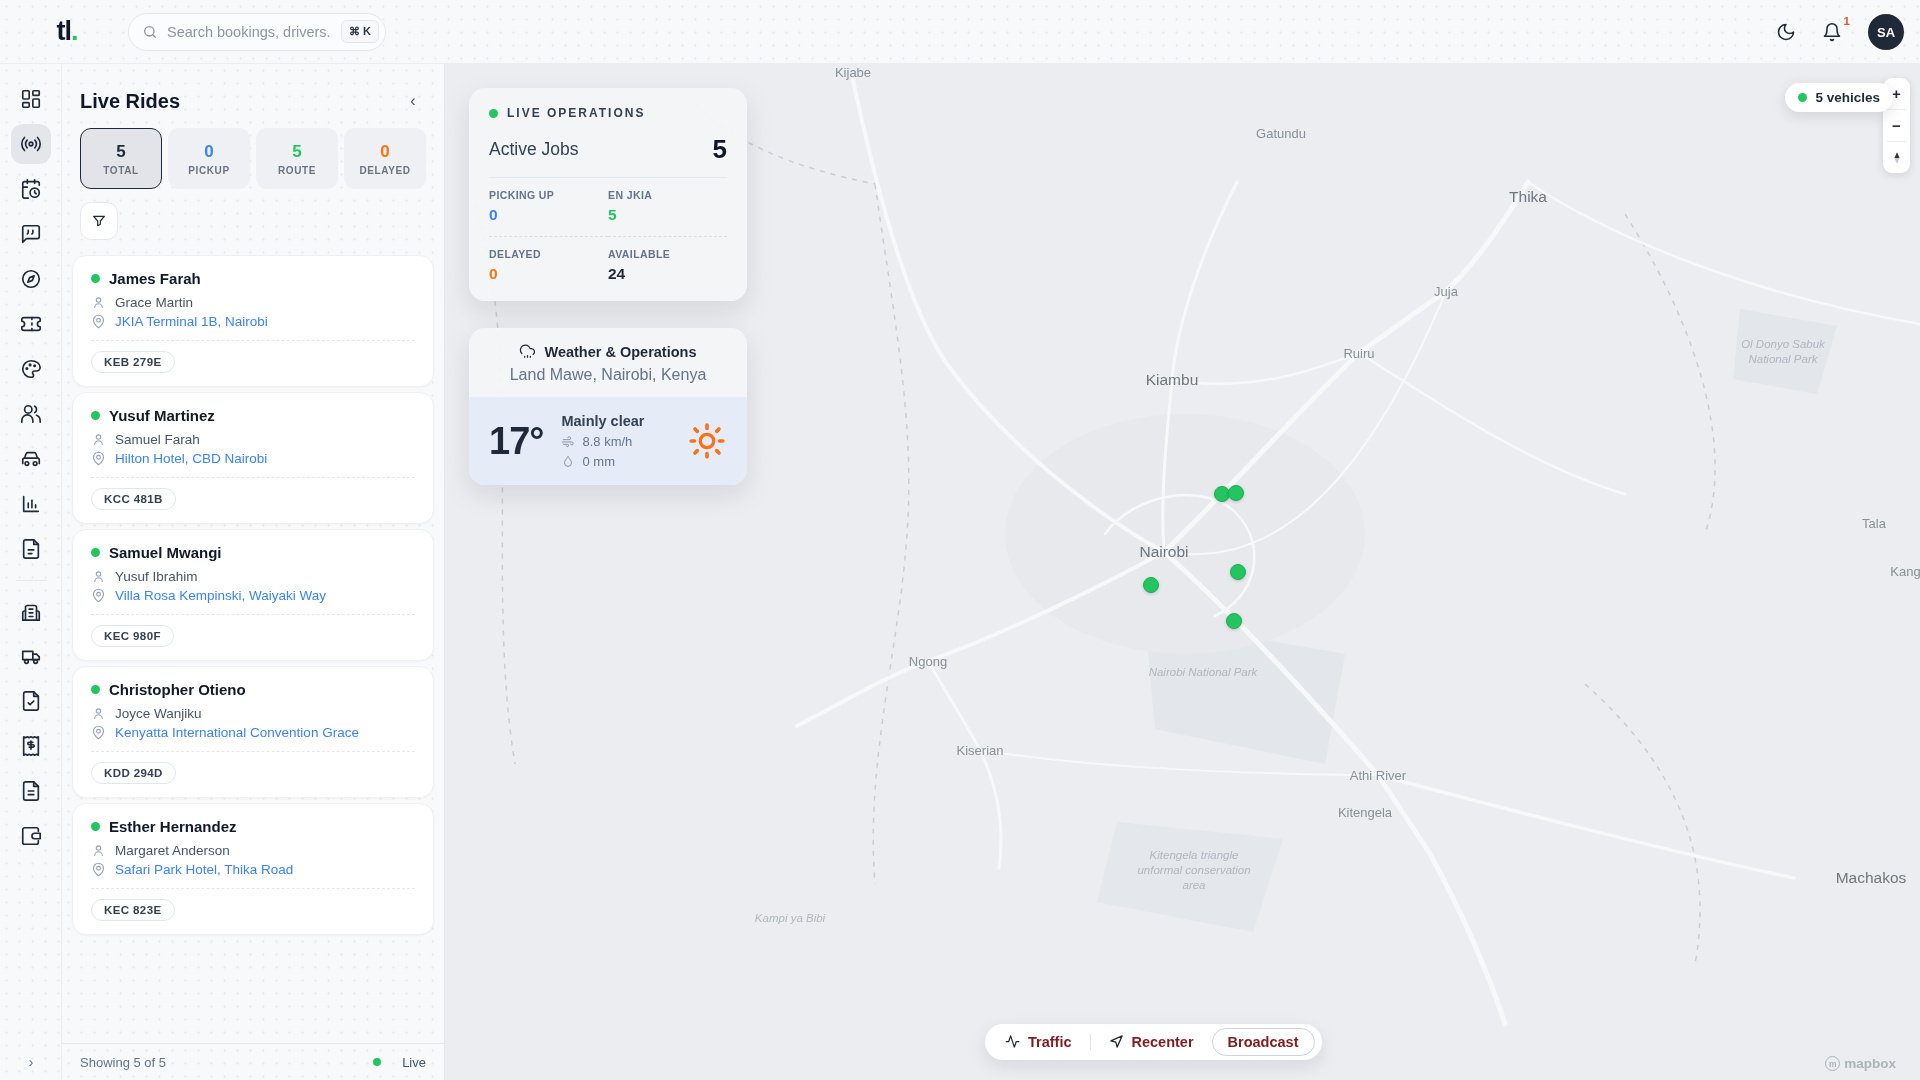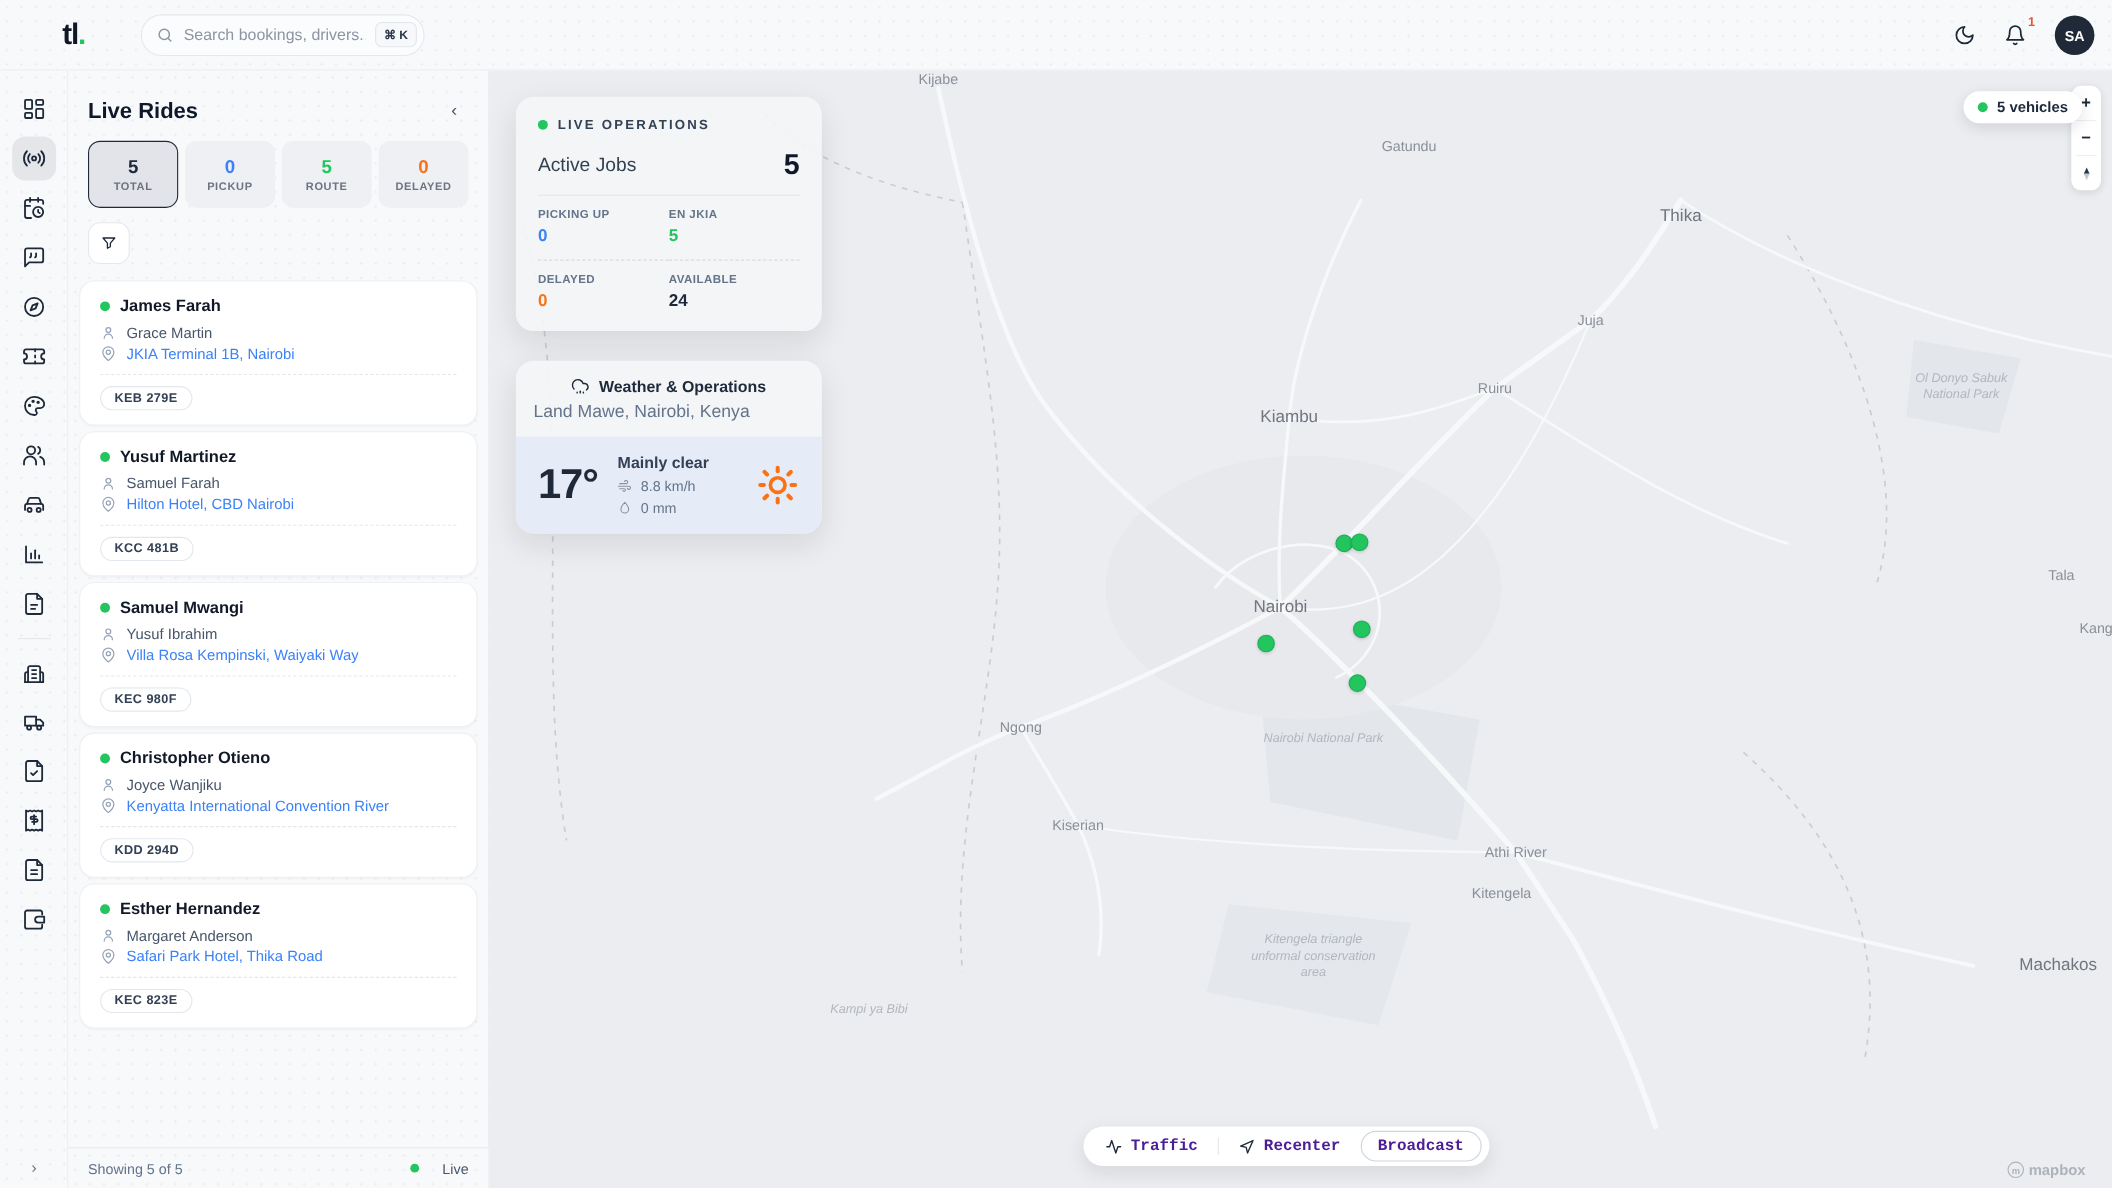--- a/index.html
+++ b/index.html
@@ -119,21 +119,21 @@
     margin-top:14px; padding-bottom:12px; border-bottom:1px solid #e3e6ea; }
   .ops-jobs-lbl { font-size:17.5px; color:#334155; }
   .ops-jobs-val { font-size:26px; font-weight:700; color:#0f172a; }
   .ops-grid { display:grid; grid-template-columns:1fr 1fr; }
   .ops-cell { padding:11px 0 12px; }
   .ops-cell.dashed { border-bottom:1px dashed #d9dde2; }
   .ops-lbl { font-size:10.5px; font-weight:700; color:#64748b; letter-spacing:.4px; }
   .ops-val { font-size:15.5px; font-weight:800; margin-top:5px; }
 
   .weather-card { left:24px; top:264px; width:278px; overflow:hidden; padding:0; }
-  .wx-top { padding:15px 16px 13px; text-align:left; }
+  .wx-top { padding:15px 16px 13px; text-align:center; }
   .wx-title { display:flex; align-items:center; justify-content:center; gap:8px;
     font-size:14.5px; font-weight:700; color:#1e293b; }
   .wx-title svg { width:17px; height:17px; stroke:#1e293b; fill:none;
     stroke-width:1.8; stroke-linecap:round; stroke-linejoin:round; }
   .wx-loc { margin-top:6px; font-size:16px; color:#64748b; }
   .wx-main { background:rgba(228,235,248,.95); padding:16px 20px; display:flex;
     align-items:center; gap:18px; }
   .wx-temp { font-size:38px; font-weight:700; color:#1f2937; letter-spacing:-1px; }
   .wx-mid { flex:1; }
   .wx-cond { font-size:14.5px; font-weight:700; color:#334155; }
@@ -151,22 +151,22 @@
     border-radius:9px; box-shadow:0 2px 8px rgba(15,23,42,.12); z-index:4;
     display:flex; flex-direction:column; align-items:center; }
   .map-ctrl button { width:27px; height:31px; background:none; border:0; cursor:pointer;
     font-size:15px; font-weight:700; color:#1e293b; display:grid; place-items:center; }
   .map-ctrl .sep { width:19px; border-top:1px solid #eceef1; }
 
   
   .action-bar { position:absolute; left:540px; bottom:20px; height:36px; background:#fff;
     border-radius:18px; box-shadow:0 6px 18px rgba(15,23,42,.10); display:flex;
     align-items:center; padding:0 7px; gap:5px; }
-  .act-btn { display:flex; align-items:center; gap:8px; background:none; border:0;
-    font-family:Liberation Mono, monospace; font-size:14.5px; font-weight:600; color:#4c1d95;
+  .act-btn { display:flex; gap:8px; background:none; border:0;
+    font-family:Liberation Sans, sans-serif; font-size:14.5px; font-weight:600; color:#7f1d1d;
     padding:6px 13px; cursor:pointer; }
   .act-btn svg { width:15px; height:15px; stroke:#1f2937; fill:none; stroke-width:2;
     stroke-linecap:round; stroke-linejoin:round; }
   .act-sep { width:1px; height:16px; background:#e2e6ec; }
   .act-btn.outlined { border:1px solid #cdd4dd; border-radius:17px; padding:5px 15px; }
 
   .attribution { position:absolute; right:24px; bottom:9px; display:flex;
     align-items:center; gap:4px; color:#9aa0a8; font-size:13.5px; font-weight:700;
     opacity:.75; }
   .attribution .m-circ { width:15px; height:15px; border-radius:50%;
@@ -435,21 +435,21 @@
           <svg viewBox="0 0 24 24">
             <circle cx="12" cy="8" r="3.5"></circle>
             <path d="M6 20c0-3.3 2.7-6 6-6s6 2.7 6 6"></path>
           </svg>
           <span class="passenger">Joyce Wanjiku</span>
         </div><div class="ride-line">
           <svg viewBox="0 0 24 24">
             <path d="M20 10c0 6-8 12-8 12S4 16 4 10a8 8 0 0 1 16 0Z"></path>
             <circle cx="12" cy="10" r="3"></circle>
           </svg>
-          <span class="loc">Kenyatta International Convention River</span>
+          <span class="loc">Kenyatta International Convention Grace</span>
         </div><div class="ride-sep"></div><span class="plate">KDD 294D</span></div>
       <div class="ride-card"><div class="ride-top">
           <span class="gdot"></span>
           <span class="driver">Esther Hernandez</span>
         </div><div class="ride-line">
           <svg viewBox="0 0 24 24">
             <circle cx="12" cy="8" r="3.5"></circle>
             <path d="M6 20c0-3.3 2.7-6 6-6s6 2.7 6 6"></path>
           </svg>
           <span class="passenger">Margaret Anderson</span>

